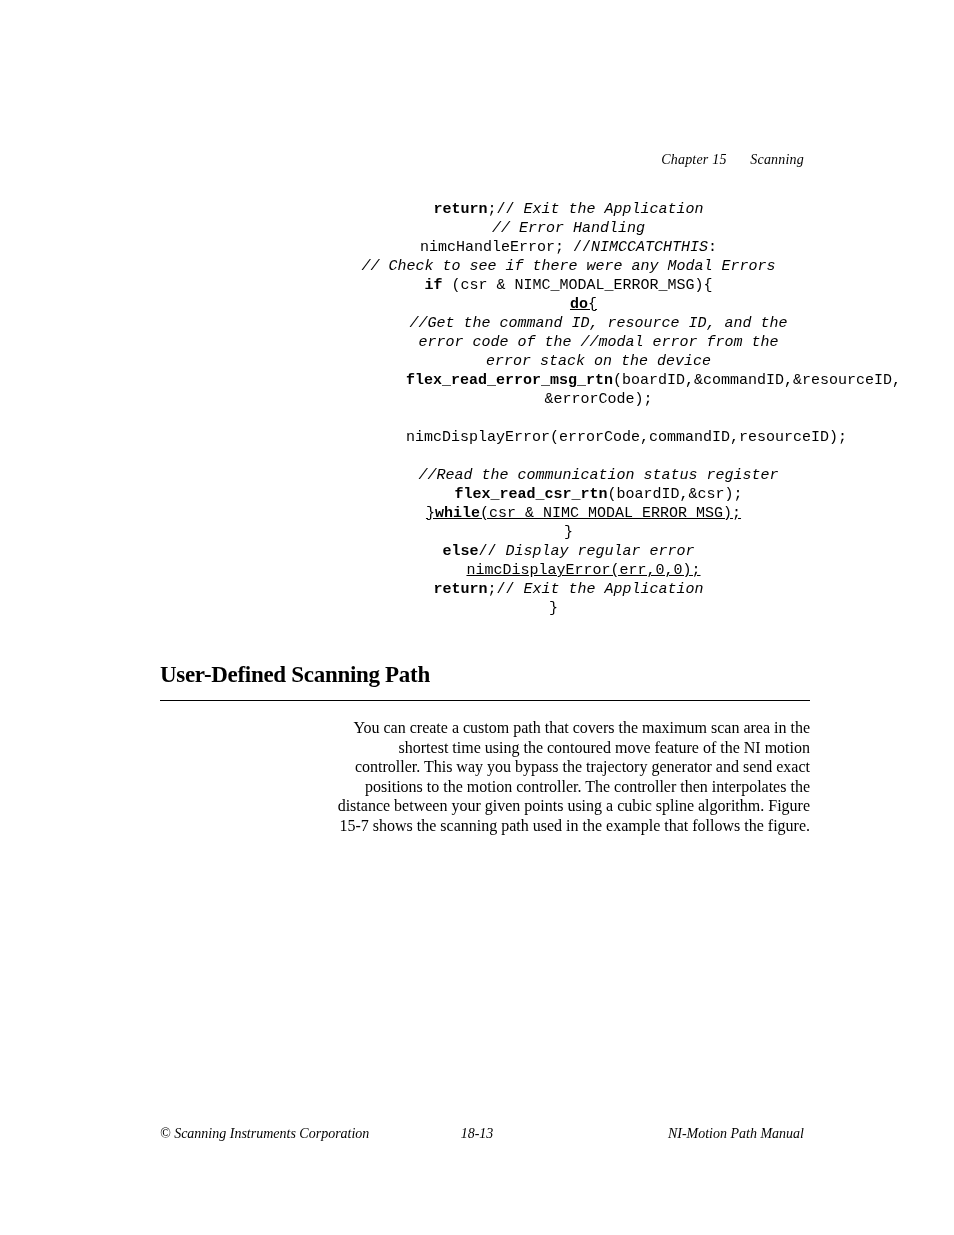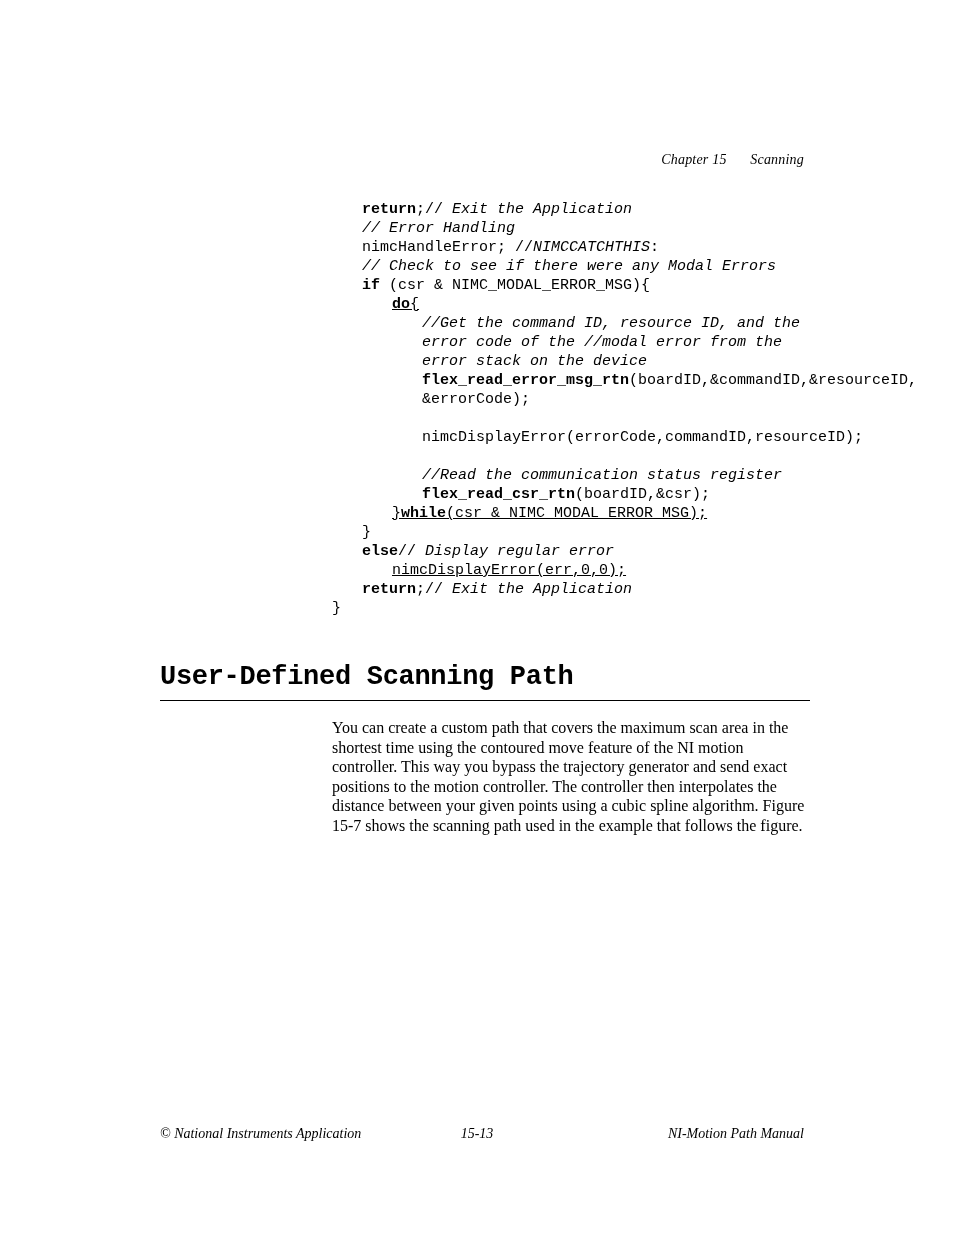--- a/index.html
+++ b/index.html
@@ -21,57 +21,59 @@
     position: absolute;
     top: 152px;
     right: 150px;
     font-style: italic;
     font-size: 14px;
     letter-spacing: 0.2px;
   }
   .header .chap { margin-right: 20px; }
   .code-block {
     position: absolute;
-    left: 332px;
+    left: 316px;
     top: 200px;
     width: 475px;
     font-family: "Courier New", Courier, monospace;
     font-size: 15px;
     line-height: 19px;
     white-space: pre-wrap;
+    text-align: center;
   }
   .code-block .i1 { padding-left: 30px; display: block; }
   .code-block .i2 { padding-left: 60px; display: block; text-decoration: underline; }
   .code-block .i3 { padding-left: 90px; display: block; }
   .code-block b { font-weight: bold; }
   .code-block i { font-style: italic; }
   .section-heading {
     position: absolute;
     left: 160px;
     top: 662px;
-    font-family: Liberation Mono, monospace;
+    font-family: Liberation Serif, serif;
     font-weight: bold;
-    font-size: 27px;
+    font-size: 23px;
     letter-spacing: -0.3px;
   }
   .rule {
     position: absolute;
     left: 160px;
     top: 700px;
     width: 650px;
     height: 0;
     border-top: 1.5px solid #000;
   }
   .body-text {
     position: absolute;
     left: 332px;
     top: 718px;
     width: 478px;
     font-size: 16px;
     line-height: 19.5px;
+    text-align: right;
   }
   .footer {
     position: absolute;
     top: 1126px;
     left: 0;
     width: 954px;
     font-style: italic;
     font-size: 14px;
   }
   .footer .left  { position: absolute; left: 160px; }
@@ -89,18 +91,18 @@
   </div>
 
   <div class="code-block"><span class="i1"><b>return</b><span>;// </span><i>Exit the Application</i></span><span class="i1"><i>// Error Handling</i></span><span class="i1"><span>nimcHandleError; //</span><i>NIMCCATCHTHIS</i><span>:</span></span><span class="i1"><i>// Check to see if there were any Modal Errors</i></span><span class="i1"><b>if</b><span> (csr &amp; NIMC_MODAL_ERROR_MSG){</span></span><span class="i2"><b>do</b><span>{</span></span><span class="i3"><i>//Get the command ID, resource ID, and the error code of the //modal error from the error stack on the device</i></span><span class="i3"><b>flex_read_error_msg_rtn</b><span>(boardID,&amp;commandID,&amp;resourceID, &amp;errorCode);</span></span><span class="i3"> </span><span class="i3"><span>nimcDisplayError(errorCode,commandID,resourceID);</span></span><span class="i3"> </span><span class="i3"><i>//Read the communication status register</i></span><span class="i3"><b>flex_read_csr_rtn</b><span>(boardID,&amp;csr);</span></span><span class="i2"><span>}</span><b>while</b><span>(csr &amp; NIMC_MODAL_ERROR_MSG);</span></span><span class="i1"><span>}</span></span><span class="i1"><b>else</b><span>// </span><i>Display regular error</i></span><span class="i2"><span>nimcDisplayError(err,0,0);</span></span><span class="i1"><b>return</b><span>;// </span><i>Exit the Application</i></span><span>}</span></div>
 
   <div class="section-heading">User-Defined Scanning Path</div>
   <div class="rule"></div>
 
   <div class="body-text">You can create a custom path that covers the maximum scan area in the shortest time using the contoured move feature of the NI motion controller. This way you bypass the trajectory generator and send exact positions to the motion controller. The controller then interpolates the distance between your given points using a cubic spline algorithm. Figure 15-7 shows the scanning path used in the example that follows the figure.</div>
 
   <div class="footer">
-    <span class="left">© National Instruments Application</span>
-    <span class="center">15-13</span>
+    <span class="left">© Scanning Instruments Corporation</span>
+    <span class="center">18-13</span>
     <span class="right">NI-Motion Path Manual</span>
   </div>
 
 </div>
 
 </body></html>

